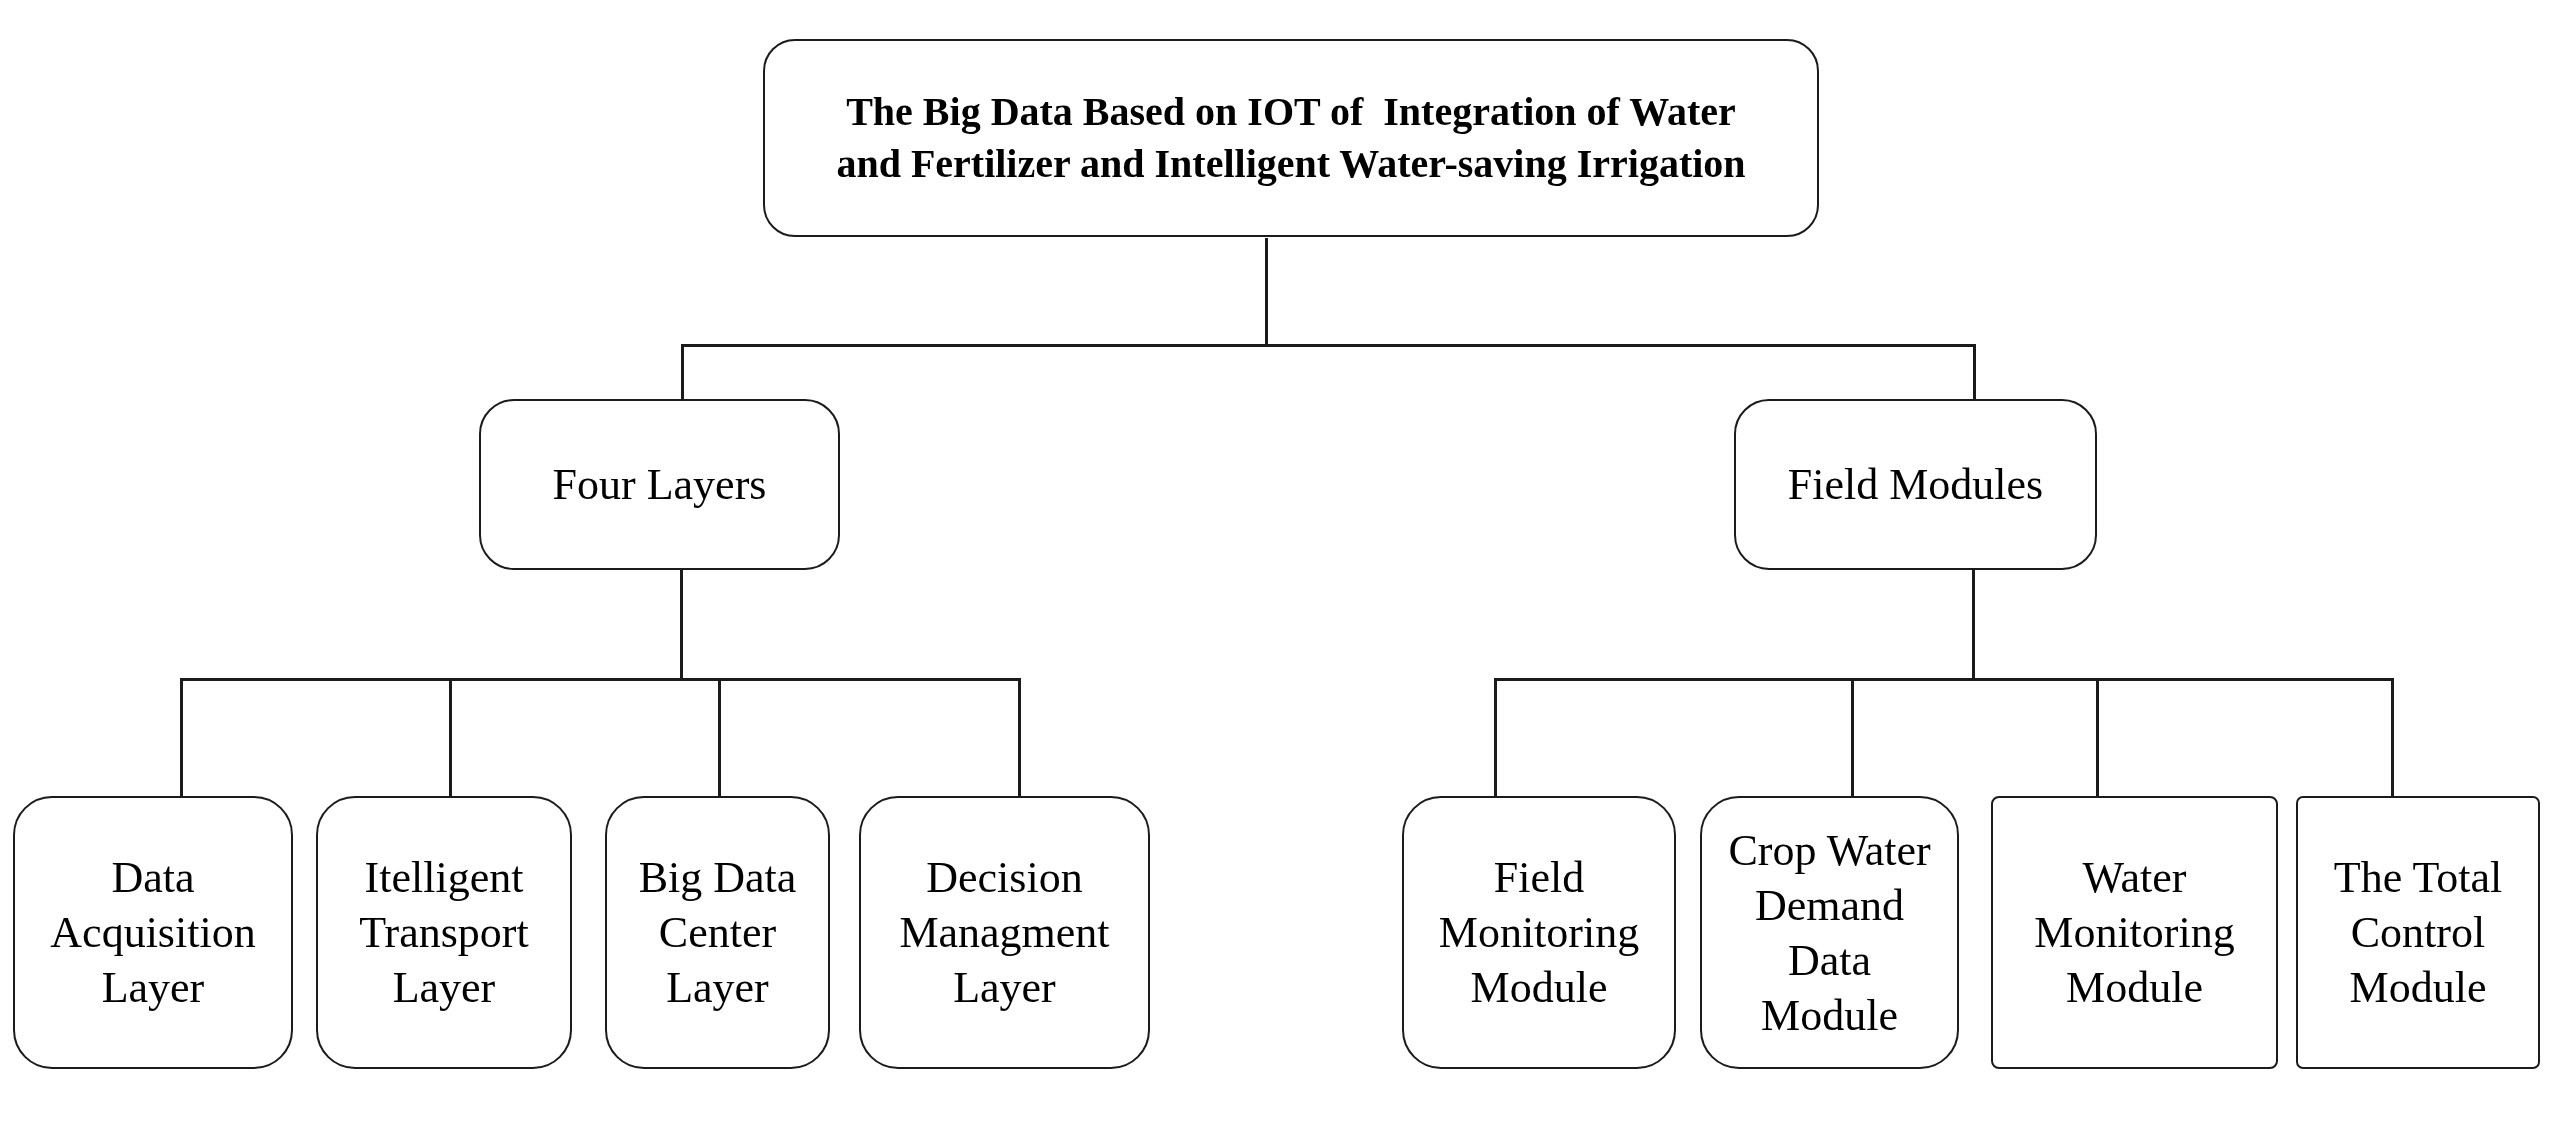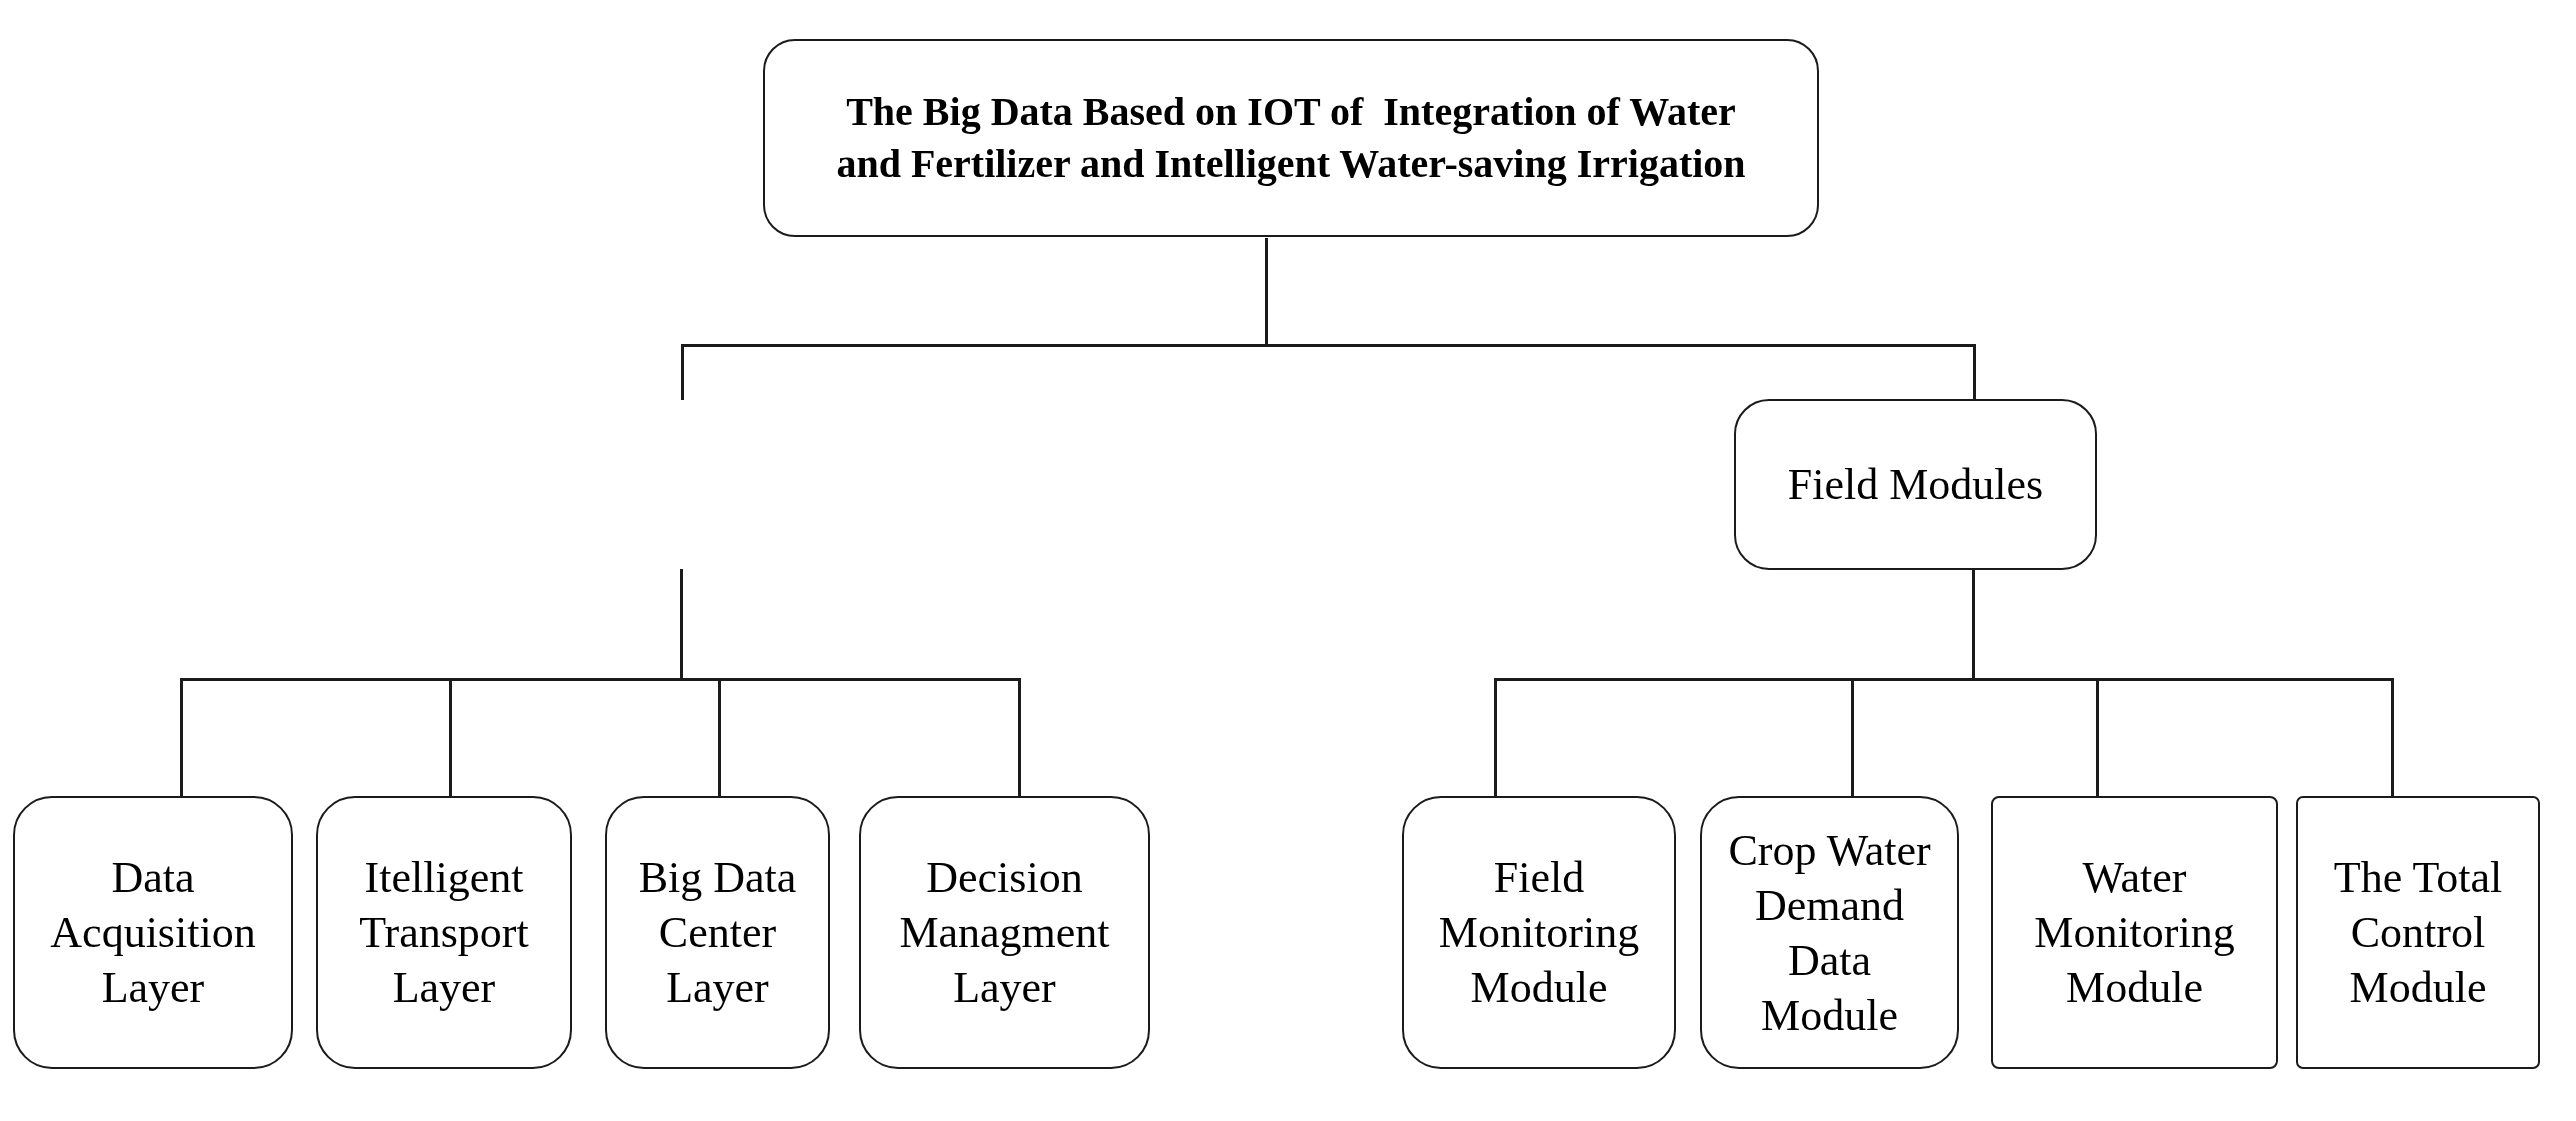--- a/index.html
+++ b/index.html
@@ -49,20 +49,21 @@
   }
 </style>
 </head>
 <body>
 
 <div class="canvas">
 
   <div class="node root" style="left:763px; top:39px; width:1056px; height:198px;">The Big Data Based on IOT of  Integration of Water
 and Fertilizer and Intelligent Water-saving Irrigation</div>
 
+  <div class="node branch" style="left:479px; top:399px; width:361px; height:171px;">Four Layers</div>
   <div class="node branch" style="left:1734px; top:399px; width:363px; height:171px;">Field Modules</div>
 
   <div class="node leaf" style="left:13px; top:796px; width:280px; height:273px;">Data
 Acquisition
 Layer</div>
   <div class="node leaf" style="left:316px; top:796px; width:256px; height:273px;font-family:Liberation Serif, serif;">Itelligent
 Transport
 Layer</div>
   <div class="node leaf" style="left:605px; top:796px; width:225px; height:273px;">Big Data
 Center

